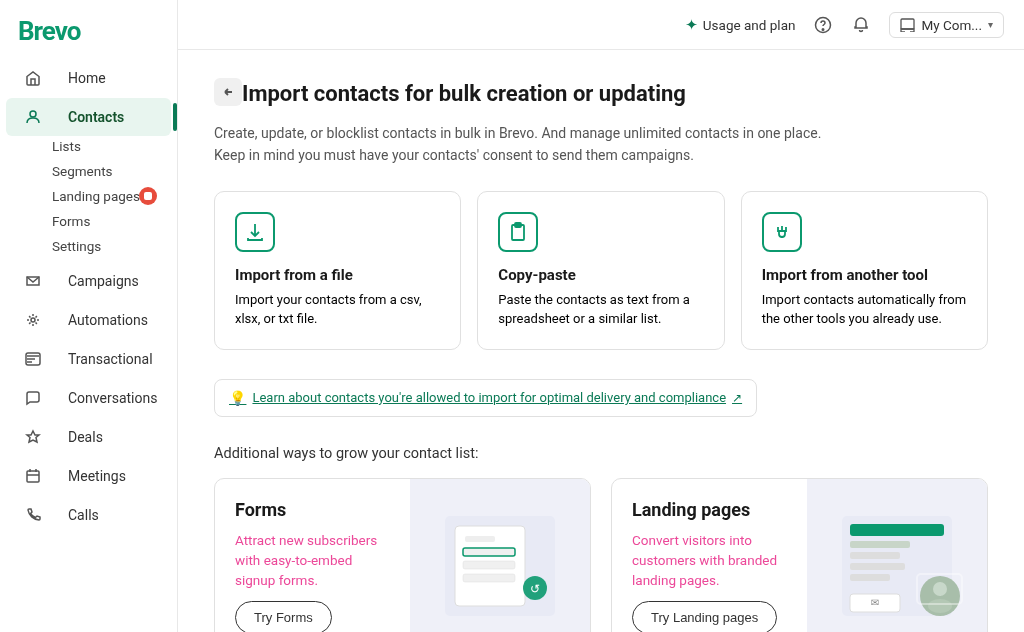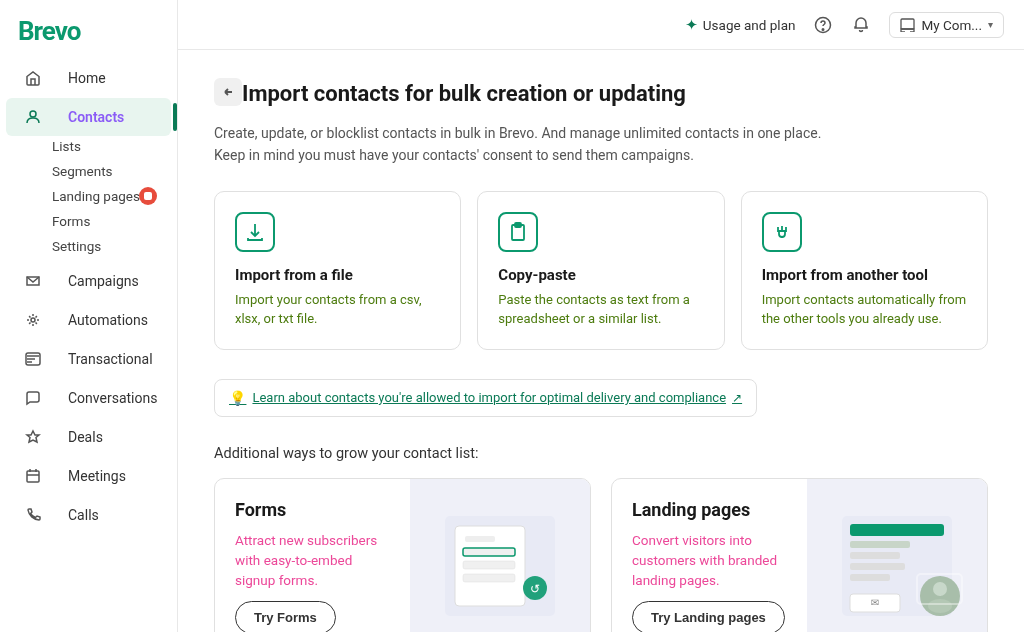--- a/index.html
+++ b/index.html
@@ -191,21 +191,21 @@
       color: #0b996e;
     }
     .import-card-title {
       font-size: 15px;
       font-weight: 700;
       color: #1a1a1a;
       margin-bottom: 6px;
     }
     .import-card-desc {
       font-size: 13px;
-      color: #4d7c0f;
+      color: #000000;
       line-height: 1.5;
     }
 
     
     .learn-link {
       display: flex;
       align-items: center;
       gap: 6px;
       font-size: 13px;
       color: #0b7a56;
@@ -254,21 +254,21 @@
       color: #ec4899;
       line-height: 1.5;
       flex: 1;
     }
     .grow-card-btn {
       display: inline-block;
       padding: 8px 18px;
       border: 1.5px solid #333;
       border-radius: 20px;
       font-size: 13px;
-      font-weight: 700;
+      font-weight: 400;
       color: #333;
       cursor: pointer;
       width: fit-content;
       background: #fff;
     }
     .grow-card-image {
       width: 180px;
       min-width: 180px;
       background: #e8eaf6;
       display: flex;
@@ -299,21 +299,21 @@
       <span>Home</span>
     </div>
 
     <div class="nav-item active" style="position:relative;">
       <span class="nav-icon">
         <svg width="16" height="16" viewBox="0 0 16 16" fill="none" stroke="#0b7a56" stroke-width="1.5">
           <circle cx="8" cy="5" r="3"></circle>
           <path d="M2 14c0-3.314 2.686-5 6-5s6 1.686 6 5"></path>
         </svg>
       </span>
-      <span style="color:#8b5cf6;">Contacts</span>
+      <span style="color:#14532d;">Contacts</span>
       <span class="active-bar"></span>
     </div>
 
     <div class="nav-sub-item">
       <span>Lists</span>
     </div>
     <div class="nav-sub-item">
       <span>Segments</span>
     </div>
     <div class="nav-sub-item">

